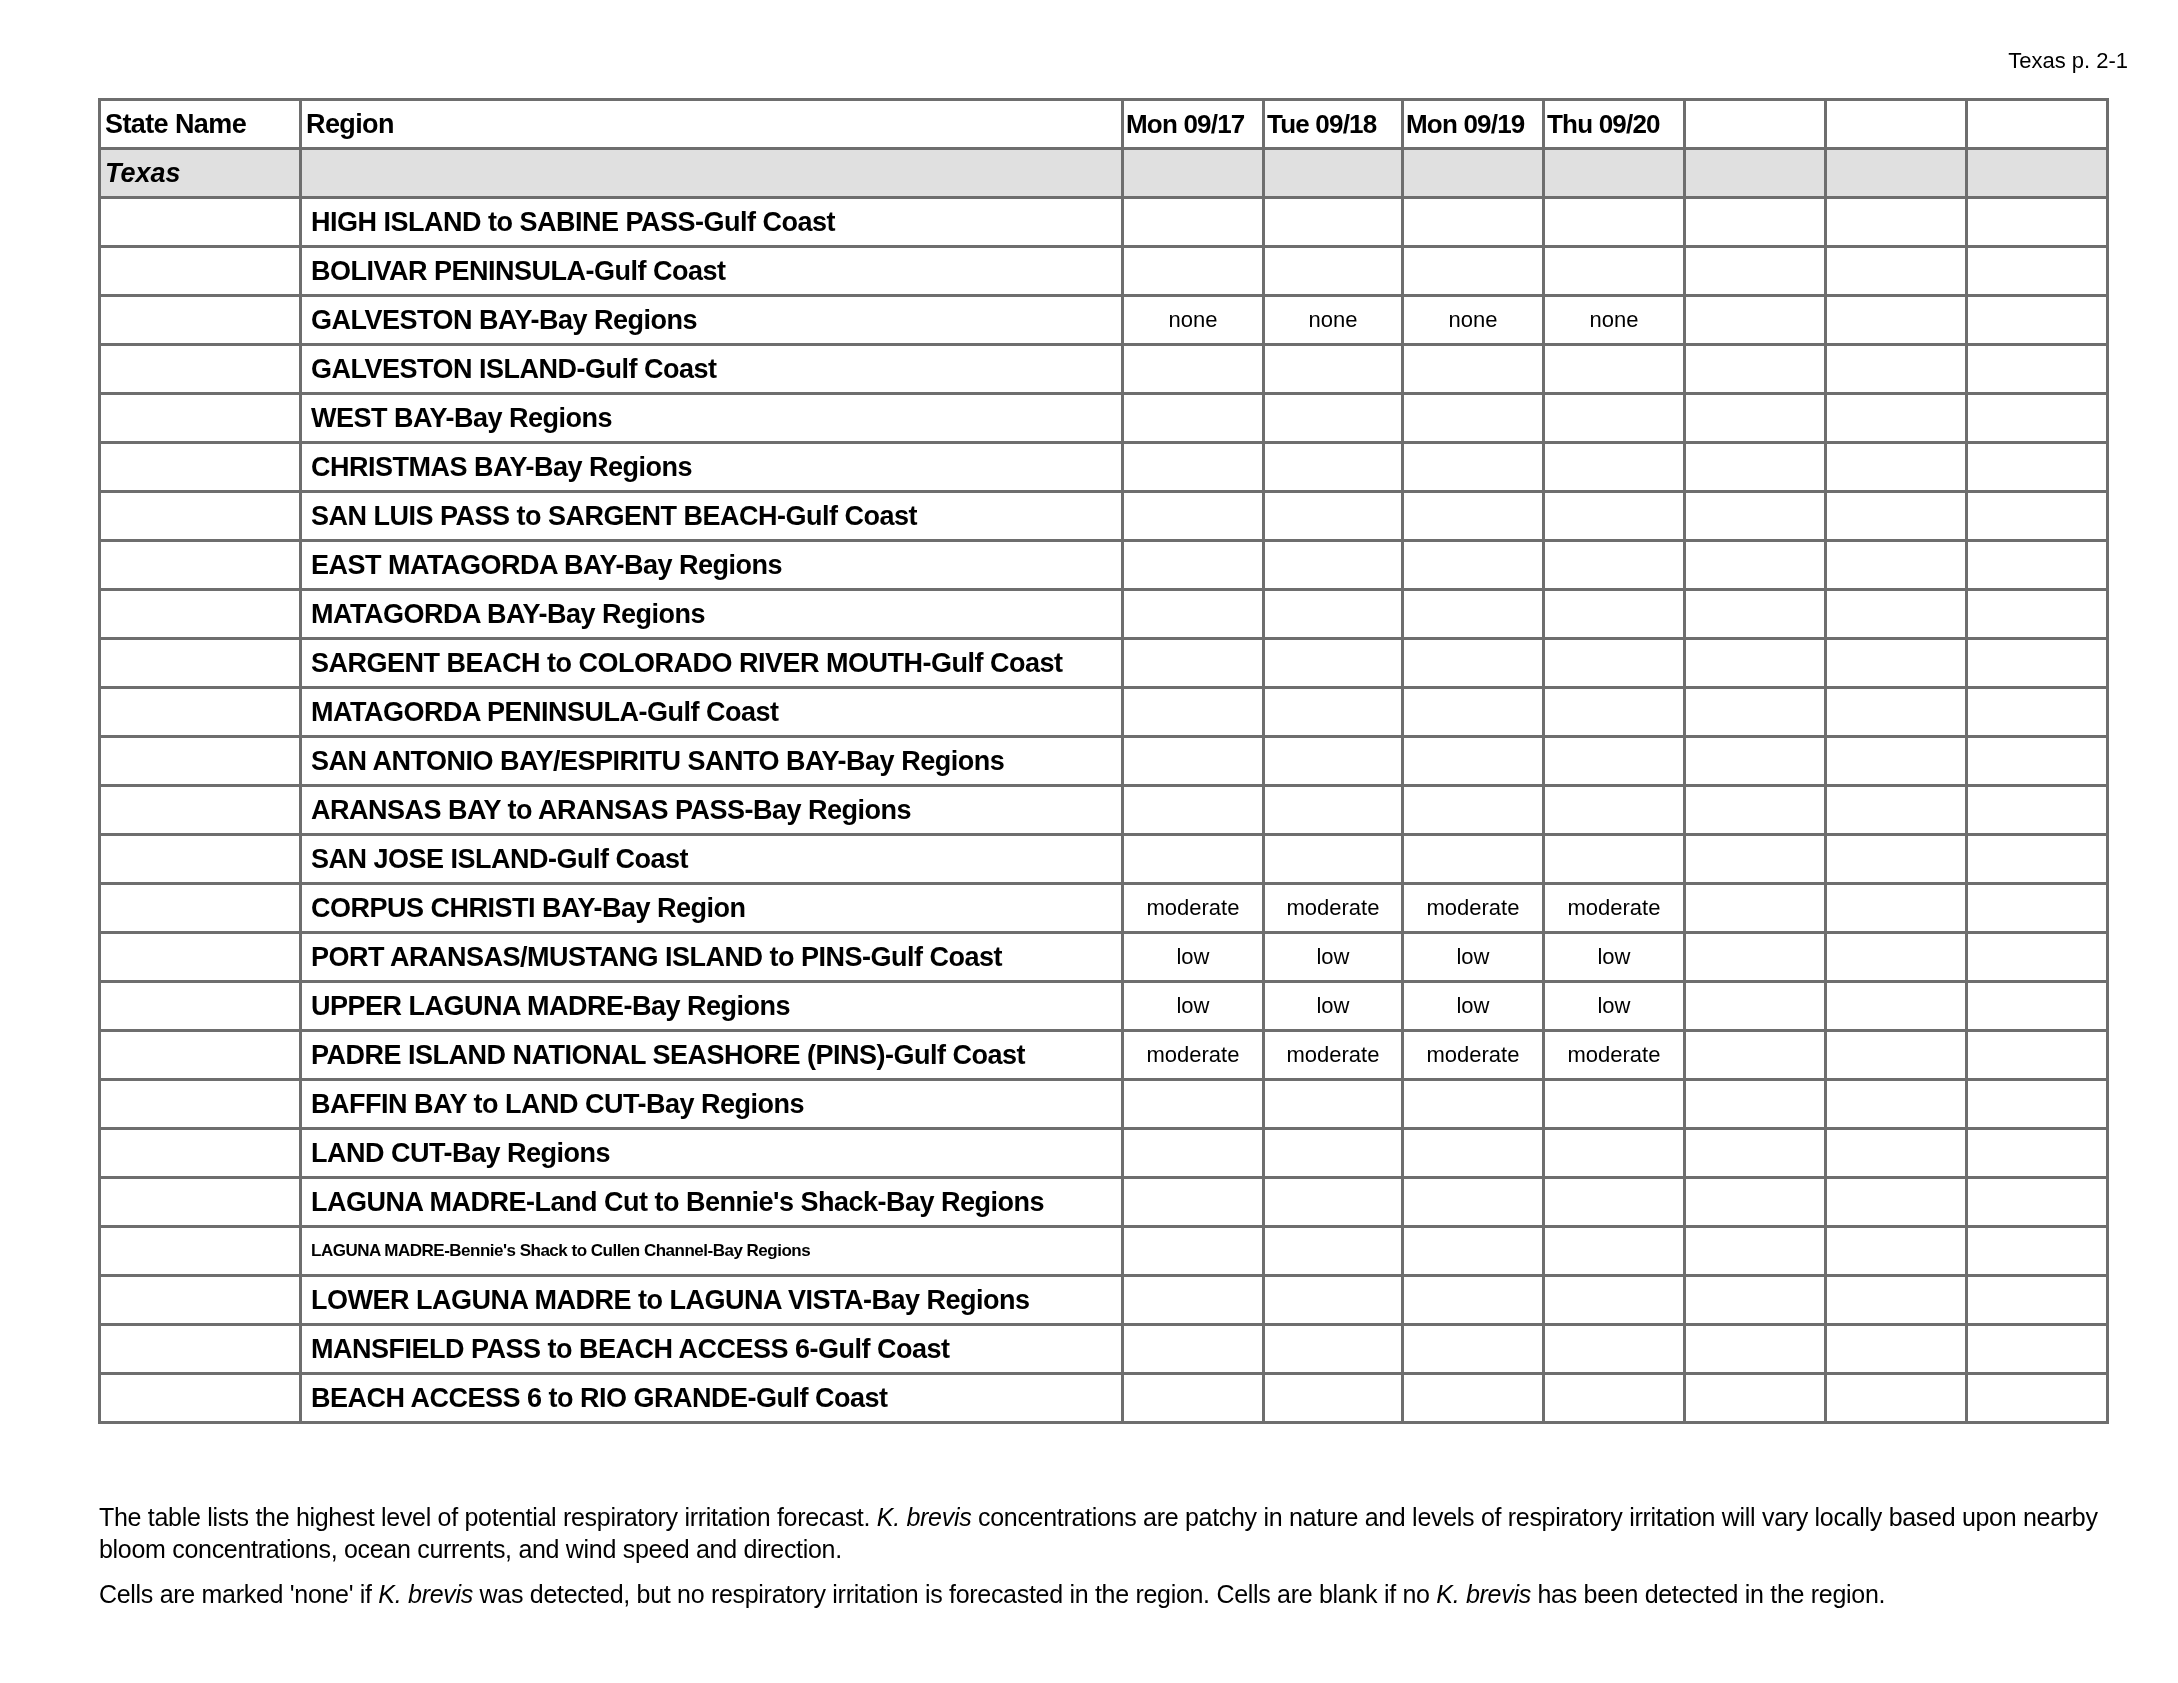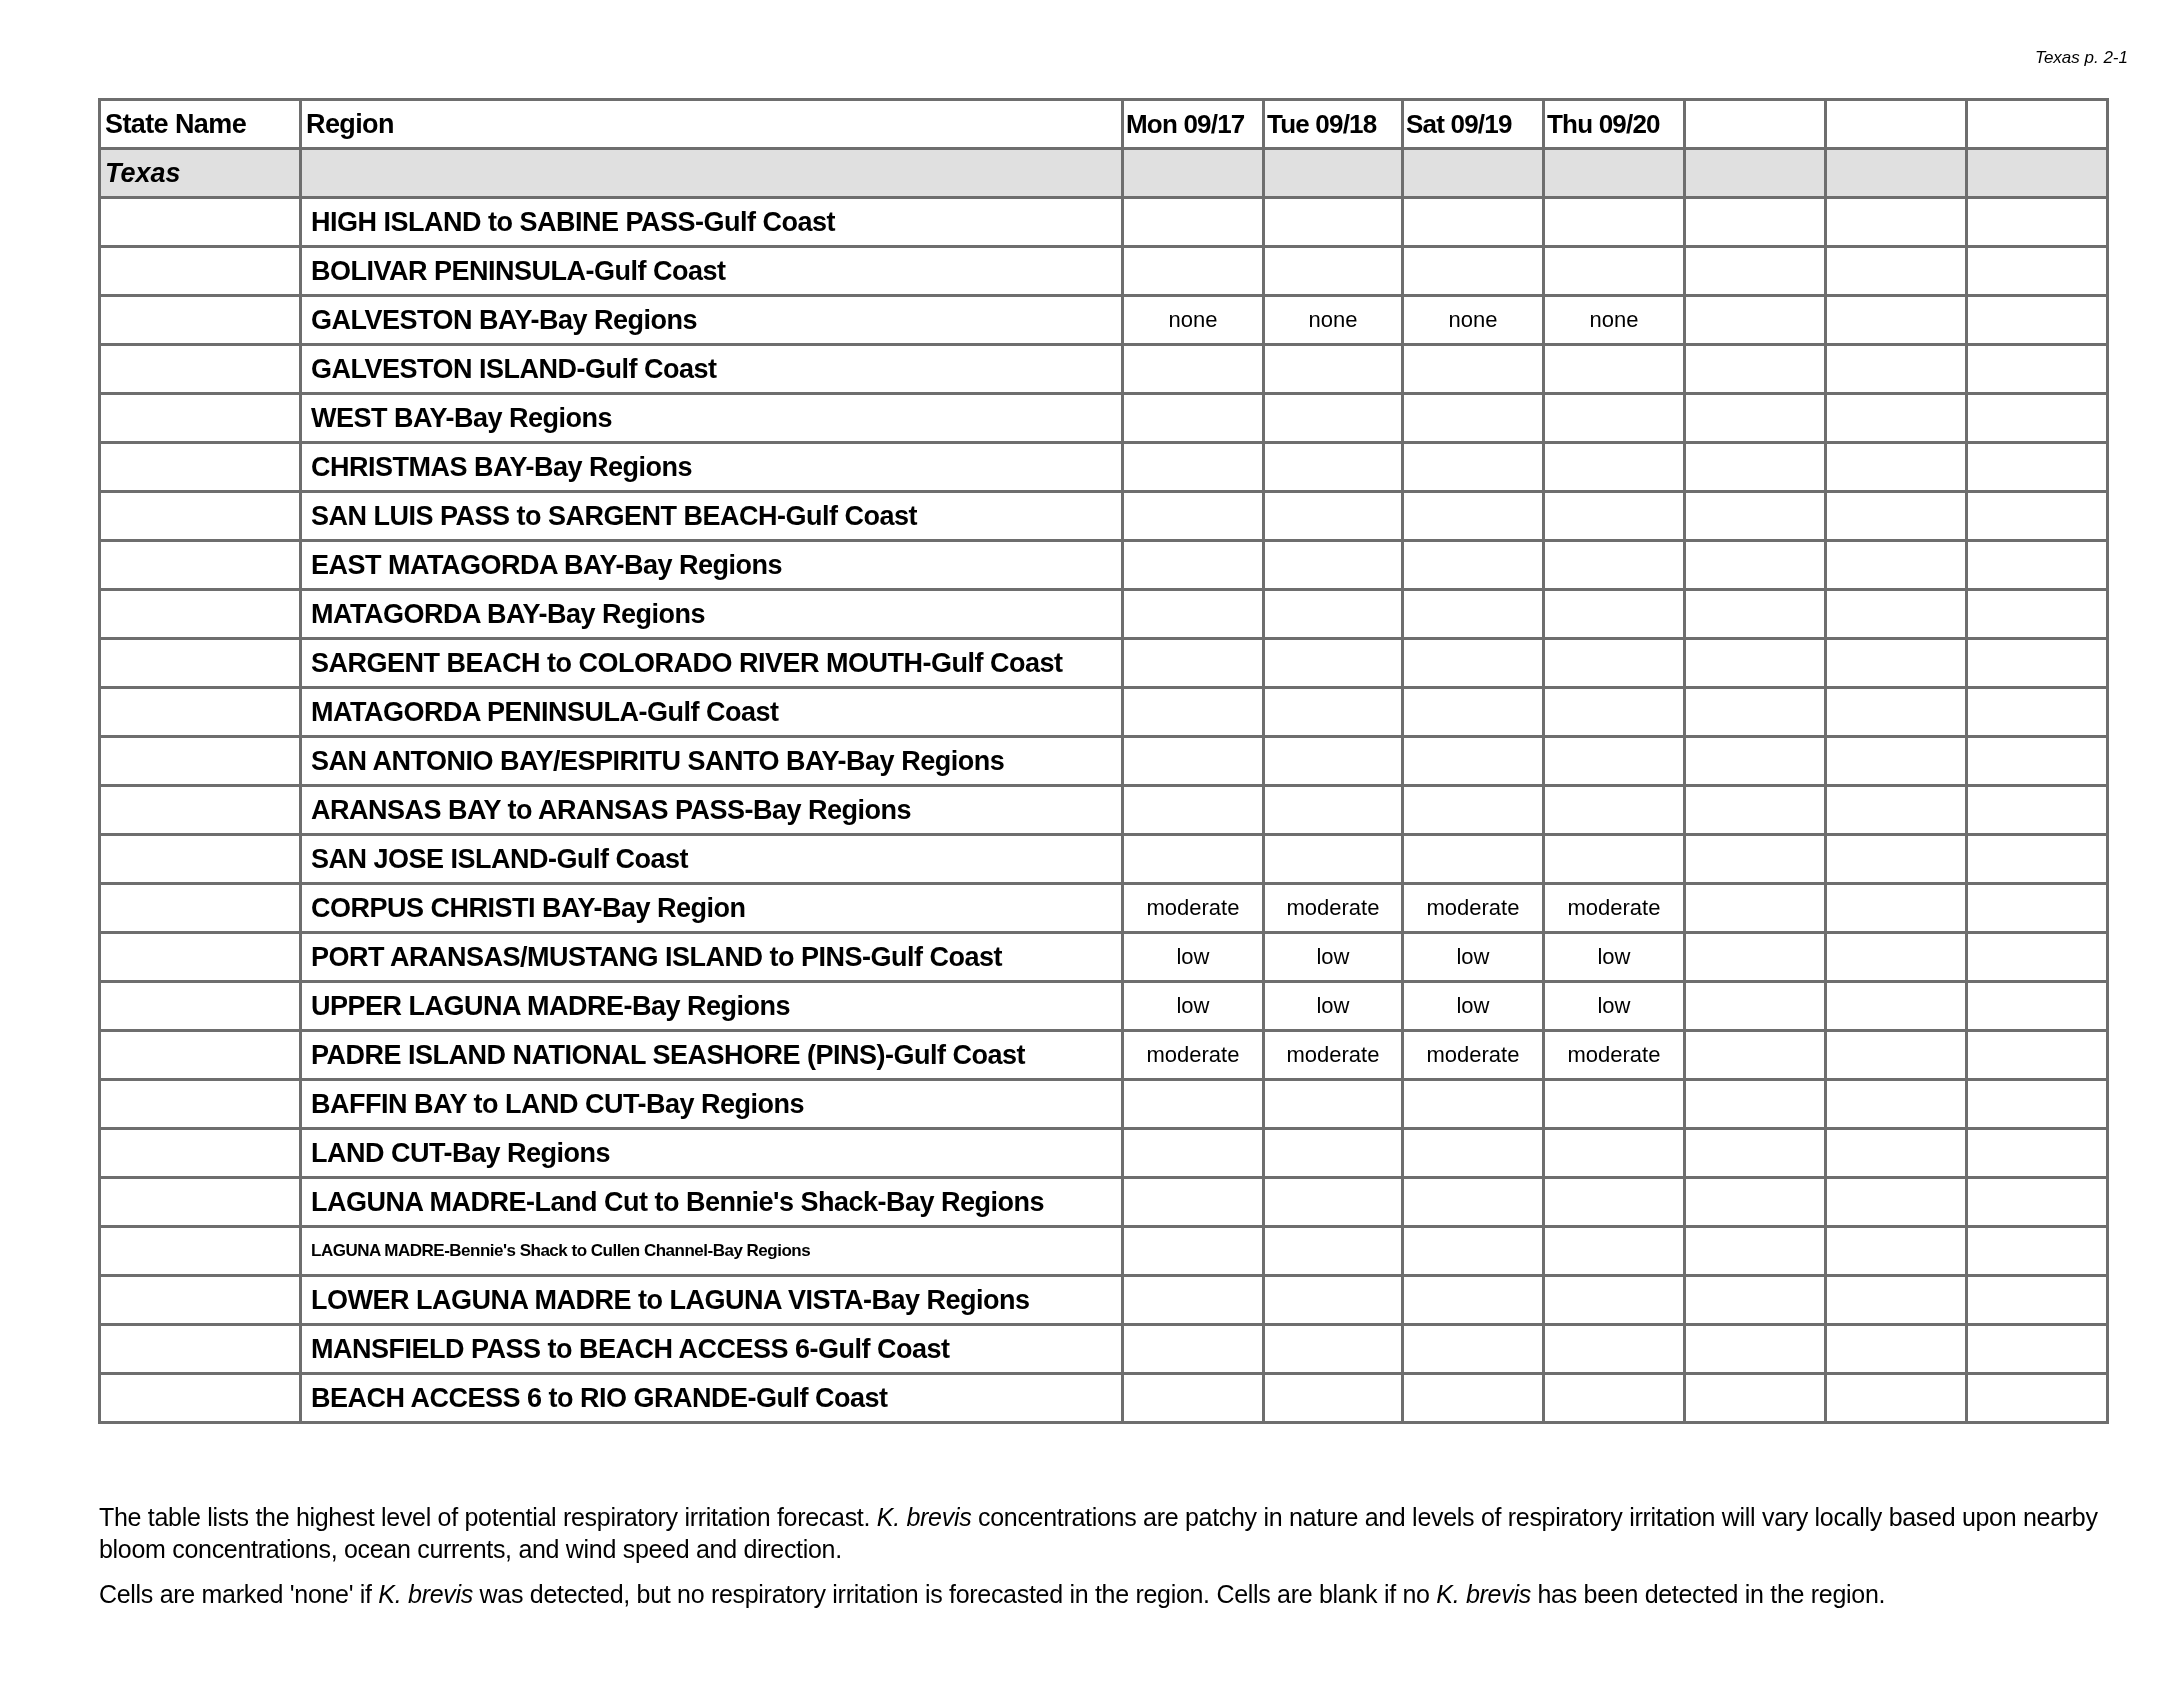--- a/index.html
+++ b/index.html
@@ -1,19 +1,19 @@
 <!DOCTYPE html>
 <html><head>
 <meta charset="utf-8">
 <style>
   html, body { margin: 0; padding: 0; background: #ffffff; }
   body { width: 2178px; height: 1683px; position: relative; overflow: hidden;
          font-family: "Liberation Sans", sans-serif; color: #000; }
-  .page-label { position: absolute; top: 48px; right: 50px; font-style: italic;
-                font-size: 17px; }
+  .page-label { position: absolute; top: 48px; right: 50px; 
+                font-size: 22px; }
   table.forecast { position: absolute; left: 98px; top: 98px; border-collapse: collapse;
                    table-layout: fixed; width: 2005px; }
   table.forecast td, table.forecast th { border: 3.5px solid #6e6e6e; height: 46px; padding: 0;
                    overflow: hidden; white-space: nowrap; }
   th { font-weight: bold; font-size: 27px; text-align: left; padding-left: 4px !important; letter-spacing: -0.6px; }
   th.day { padding-left: 2px !important; font-size: 26px; letter-spacing: -0.8px; margin-left: 28px; }
   tr.state-row td { background: #e0e0e0; }
   td.state { font-weight: bold; font-size: 27px; padding-left: 4px !important; font-style: italic; }
   td.region { font-weight: bold; font-size: 27px; padding-left: 9px !important; letter-spacing: -0.5px; margin-left: 11px; }
   td.region.small { font-size: 17px; letter-spacing: -0.5px; }
@@ -39,21 +39,21 @@
     <col style="width:141px">
       <col style="width:141px">
       <col style="width:141px">
   </colgroup>
   <thead>
     <tr>
       <th>State Name</th>
       <th>Region</th>
       <th class="day">Mon 09/17</th>
       <th class="day">Tue 09/18</th>
-      <th class="day">Sat 09/19</th>
+      <th class="day">Mon 09/19</th>
       <th class="day">Thu 09/20</th>
       <th class="day"></th>
       <th class="day"></th>
       <th class="day"></th>
     </tr>
   </thead>
   <tbody id="tbody">
     <tr class="state-row">
       <td class="state">Texas</td>
       <td></td>

